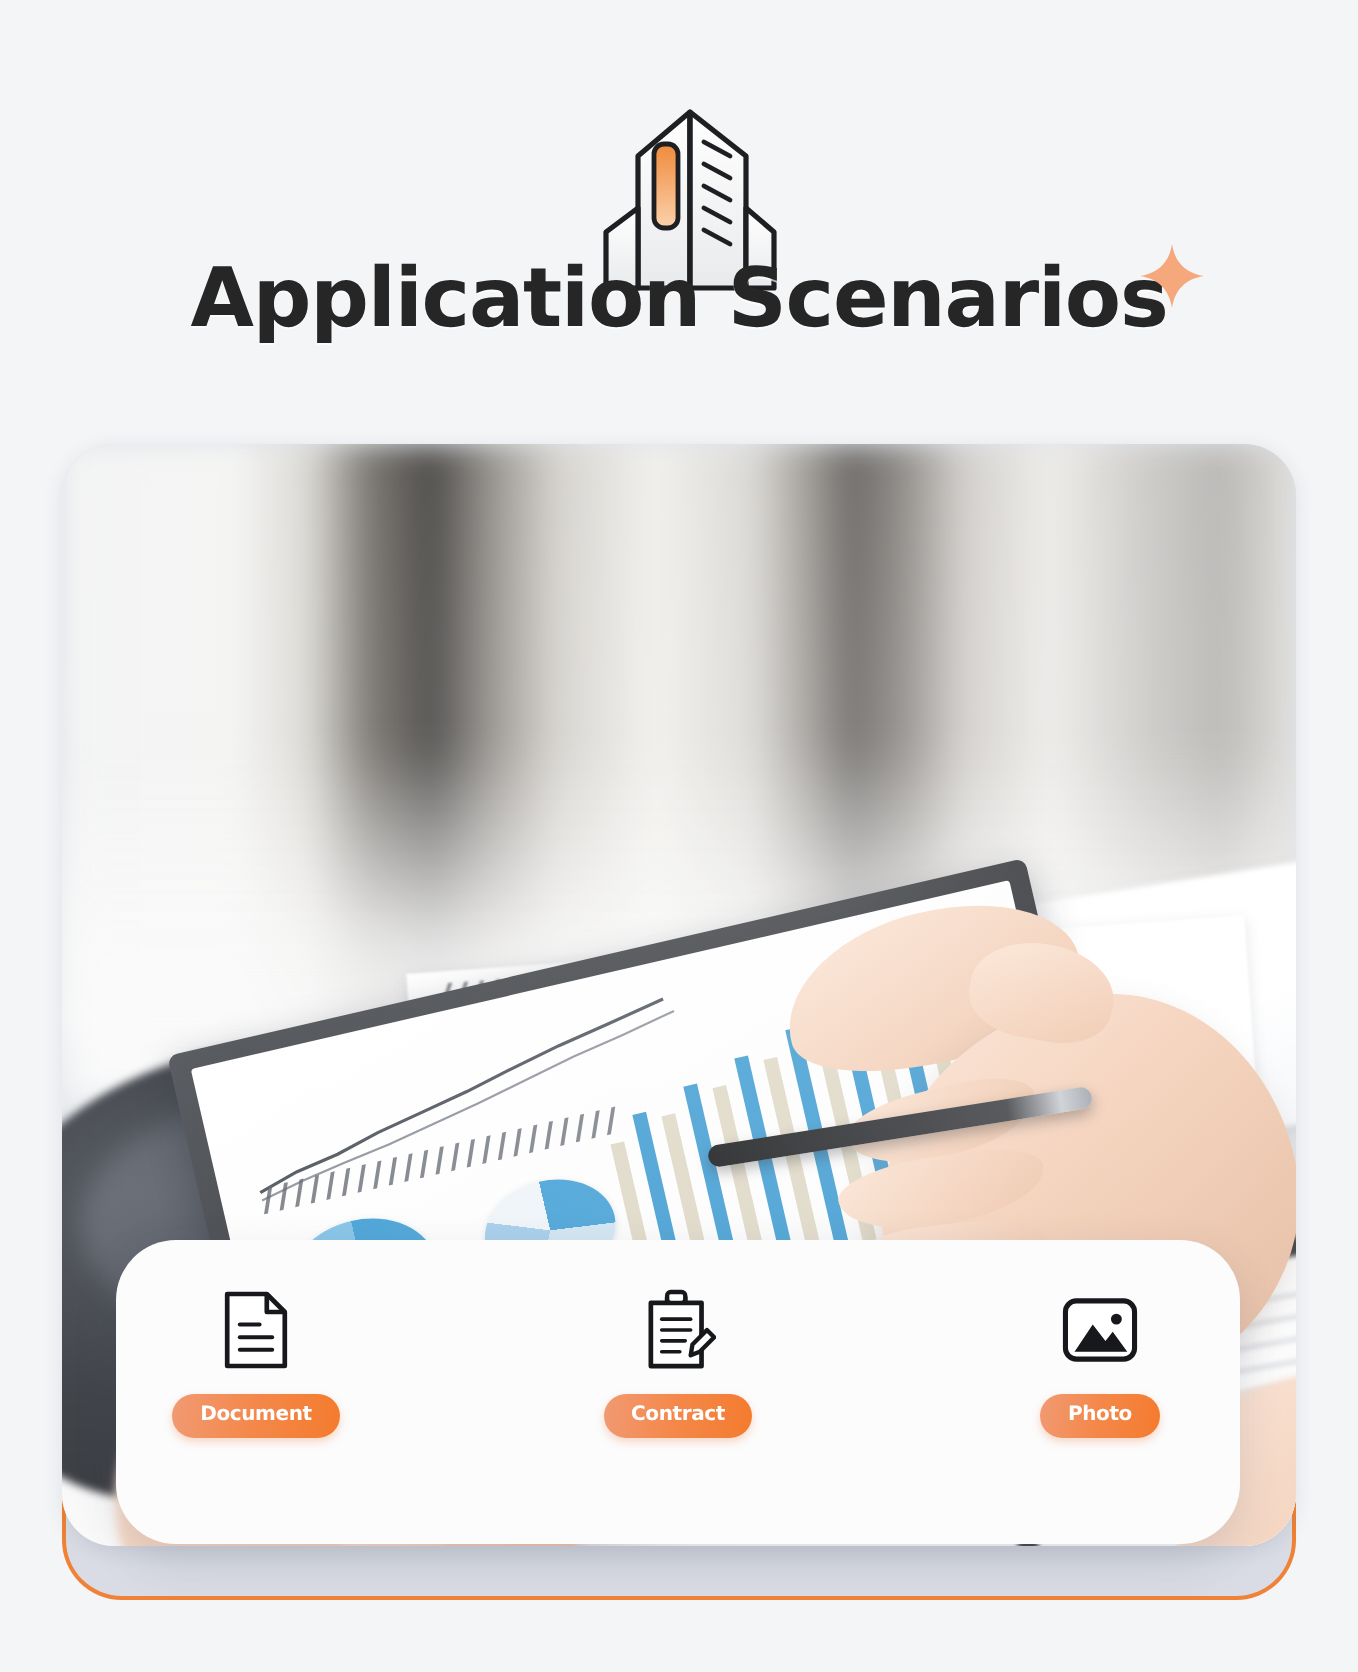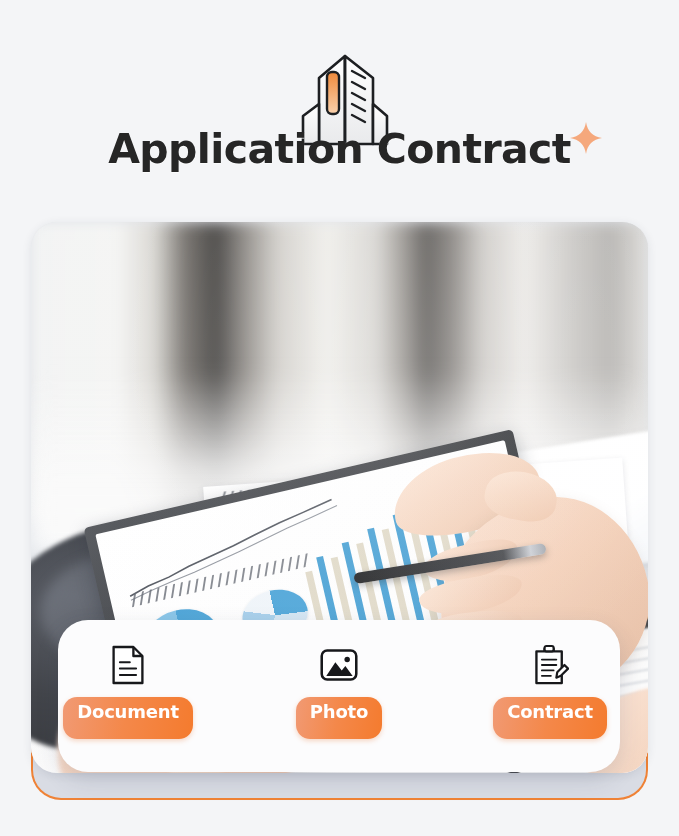--- a/index.html
+++ b/index.html
@@ -435,26 +435,26 @@
   .feature-icon {
     height: 46px;
     display: flex;
     align-items: center;
     justify-content: center;
     margin-bottom: 9px;
   }
 
   .pill {
     display: inline-block;
-    padding: 5px 14px 16px;
+    padding: 5px 14px 5px;
     border-radius: 14px;
     background: linear-gradient(100deg, #f19a74 0%, #f4884a 48%, #f47b2e 100%);
     color: #ffffff;
     font-family: "DejaVu Sans", sans-serif;
-    font-size: 18px;
+    font-size: 10px;
     font-weight: bold;
     letter-spacing: -0.2px;
     line-height: 1.15;
     white-space: nowrap;
     box-shadow: 0 2px 5px rgba(230,120,50,0.28);
   }
 </style>
 </head>
 <body>
 
@@ -489,21 +489,21 @@
         <line x1="63" y1="33" x2="76" y2="40"></line>
         <line x1="63" y1="44" x2="76" y2="51"></line>
         <line x1="63" y1="55" x2="76" y2="62"></line>
         <line x1="63" y1="66" x2="76" y2="73"></line>
         <line x1="63" y1="77" x2="76" y2="84"></line>
       </g>
     </svg>
   </div>
 
   <div class="title-row">
-    <span class="page-title">Application Contract</span>
+    <span class="page-title">Application Scenarios</span>
   </div>
 
   <div class="sparkle-icon">
     <svg viewBox="0 0 34 34" width="34" height="34">
       <path d="M17 1 C18.4 10.2 23.8 15.6 33 17 C23.8 18.4 18.4 23.8 17 33 C15.6 23.8 10.2 18.4 1 17 C10.2 15.6 15.6 10.2 17 1 Z" fill="#f5a87c"></path>
     </svg>
   </div>
 </div>
 
 <div class="photo-shell">
@@ -736,43 +736,43 @@
             <line x1="11" y1="27" x2="29" y2="27"></line>
             <line x1="11" y1="34" x2="29" y2="34"></line>
           </g>
         </svg>
       </div>
       <span class="pill">Document</span>
     </div>
 
     <div class="feature-item">
       <div class="feature-icon">
-        <svg viewBox="0 0 44 38" width="40" height="36">
-          <rect x="3" y="3" width="38" height="32" rx="6" fill="#ffffff" stroke="#17181b" stroke-width="2.8"></rect>
-          <circle cx="31" cy="13" r="3" fill="#17181b"></circle>
-          <path d="M8 31 L18 16 L25 25 L29 20 L37 31 Z" fill="#17181b"></path>
-        </svg>
-      </div>
-      <span class="pill">Photo</span>
-    </div>
-
-    <div class="feature-item">
-      <div class="feature-icon">
         <svg viewBox="0 0 42 46" width="38" height="42">
           <path d="M6 8 H34 V43 H6 Z" fill="#ffffff" stroke="#17181b" stroke-width="2.6" stroke-linejoin="round"></path>
           <path d="M15 8 V5 H25 V8" fill="#ffffff" stroke="#17181b" stroke-width="2.6" stroke-linejoin="round"></path>
           <rect x="15" y="2" width="10" height="6" rx="2" fill="#ffffff" stroke="#17181b" stroke-width="2.4"></rect>
           <g stroke="#17181b" stroke-width="2" stroke-linecap="round">
             <line x1="12" y1="17" x2="28" y2="17"></line>
             <line x1="12" y1="23" x2="28" y2="23"></line>
             <line x1="12" y1="29" x2="25" y2="29"></line>
             <line x1="12" y1="35" x2="22" y2="35"></line>
           </g>
           <path d="M29 31 L37 23 L41 27 L33 35 L28 37 Z" fill="#ffffff" stroke="#17181b" stroke-width="2.4" stroke-linejoin="round"></path>
         </svg>
       </div>
       <span class="pill">Contract</span>
     </div>
 
+    <div class="feature-item">
+      <div class="feature-icon">
+        <svg viewBox="0 0 44 38" width="40" height="36">
+          <rect x="3" y="3" width="38" height="32" rx="6" fill="#ffffff" stroke="#17181b" stroke-width="2.8"></rect>
+          <circle cx="31" cy="13" r="3" fill="#17181b"></circle>
+          <path d="M8 31 L18 16 L25 25 L29 20 L37 31 Z" fill="#17181b"></path>
+        </svg>
+      </div>
+      <span class="pill">Photo</span>
+    </div>
+
 
 
   </div>
 </div>
 
 </body></html>

